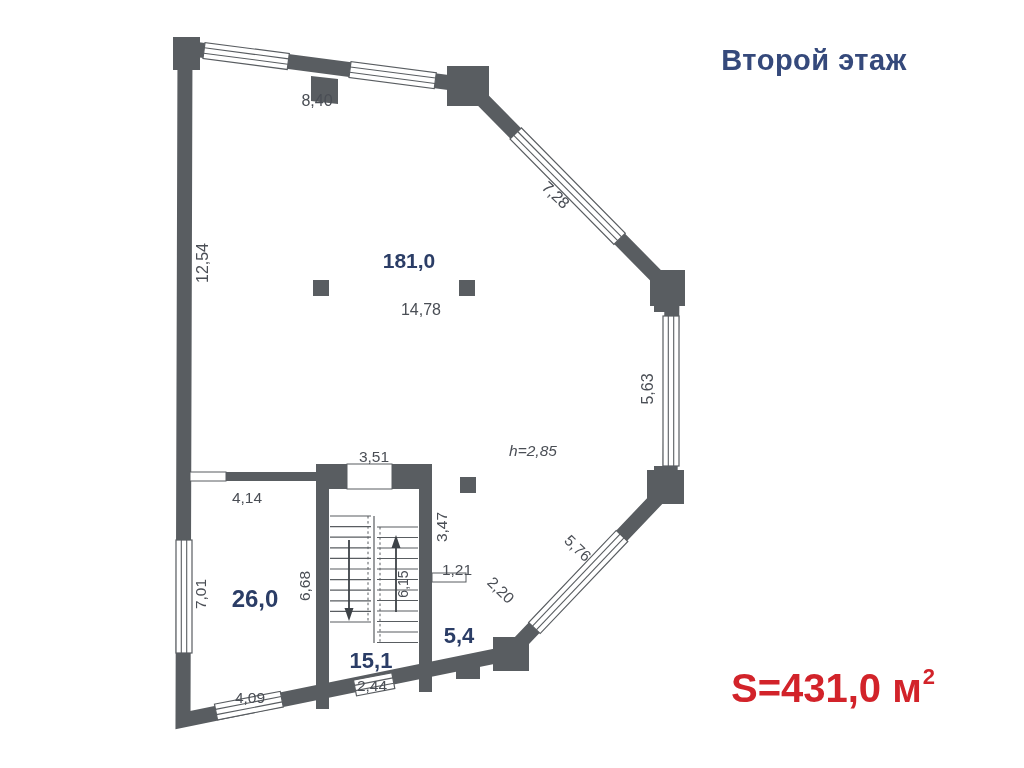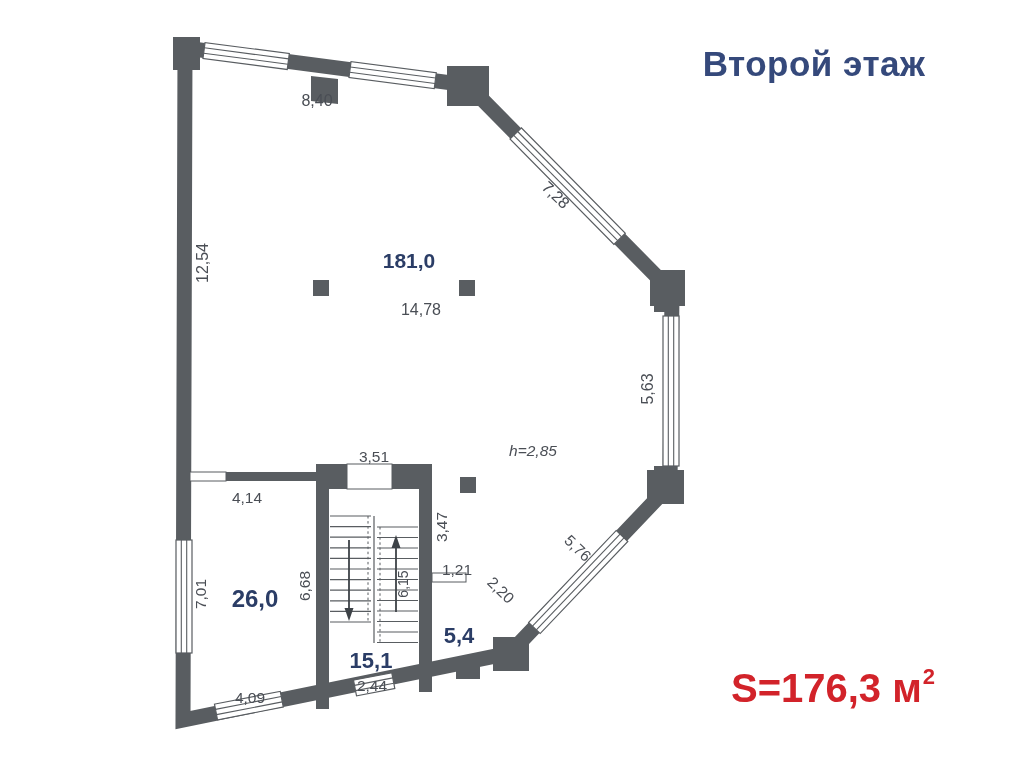--- a/index.html
+++ b/index.html
@@ -1,21 +1,21 @@
 <!DOCTYPE html>
 <html><head>
 <meta charset="utf-8">
 <style>
   html,body{margin:0;padding:0;}
   body{width:1024px;height:768px;background:#ffffff;position:relative;overflow:hidden;
        font-family:"Liberation Sans",sans-serif;}
   .stage{position:absolute;inset:0;}
   svg{position:absolute;left:0;top:0;}
   .page-title{position:absolute;left:676px;top:44px;width:276px;text-align:center;
-      font-size:35px;font-weight:700;color:#35497B;letter-spacing:.5px;}
+      font-size:29px;font-weight:700;color:#35497B;letter-spacing:.5px;}
   .total-area{position:absolute;left:700px;top:664px;width:266px;text-align:center;
       font-size:40px;font-weight:700;color:#D2232A;white-space:nowrap;}
   .total-area sup{font-size:22px;vertical-align:18px;margin-left:1px;}
   
   .wallline{fill:none;stroke:#595D61;stroke-width:15;stroke-linejoin:miter;}
   .chunk{fill:#595D61;stroke:none;}
   .win rect{fill:#ffffff;stroke:#595D61;stroke-width:1.2;}
   .win line{stroke:#595D61;stroke-width:1.1;}
   .iwall{fill:#595D61;stroke:none;}
   .gap{fill:#ffffff;stroke:#595D61;stroke-width:1;}
@@ -150,15 +150,15 @@
   <g>
     <text class="area" x="409" y="268" font-size="21">181,0</text>
     <text class="area" x="255" y="607" font-size="24">26,0</text>
     <text class="area" x="371" y="668" font-size="22">15,1</text>
     <text class="area" x="459" y="643" font-size="22">5,4</text>
   </g>
 </svg>
 
   <div class="page-title">Второй этаж</div>
 
-  <div class="total-area"><span>S=176,3 м</span><sup>2</sup></div>
+  <div class="total-area"><span>S=431,0 м</span><sup>2</sup></div>
 
 </div>
 
 </body></html>

